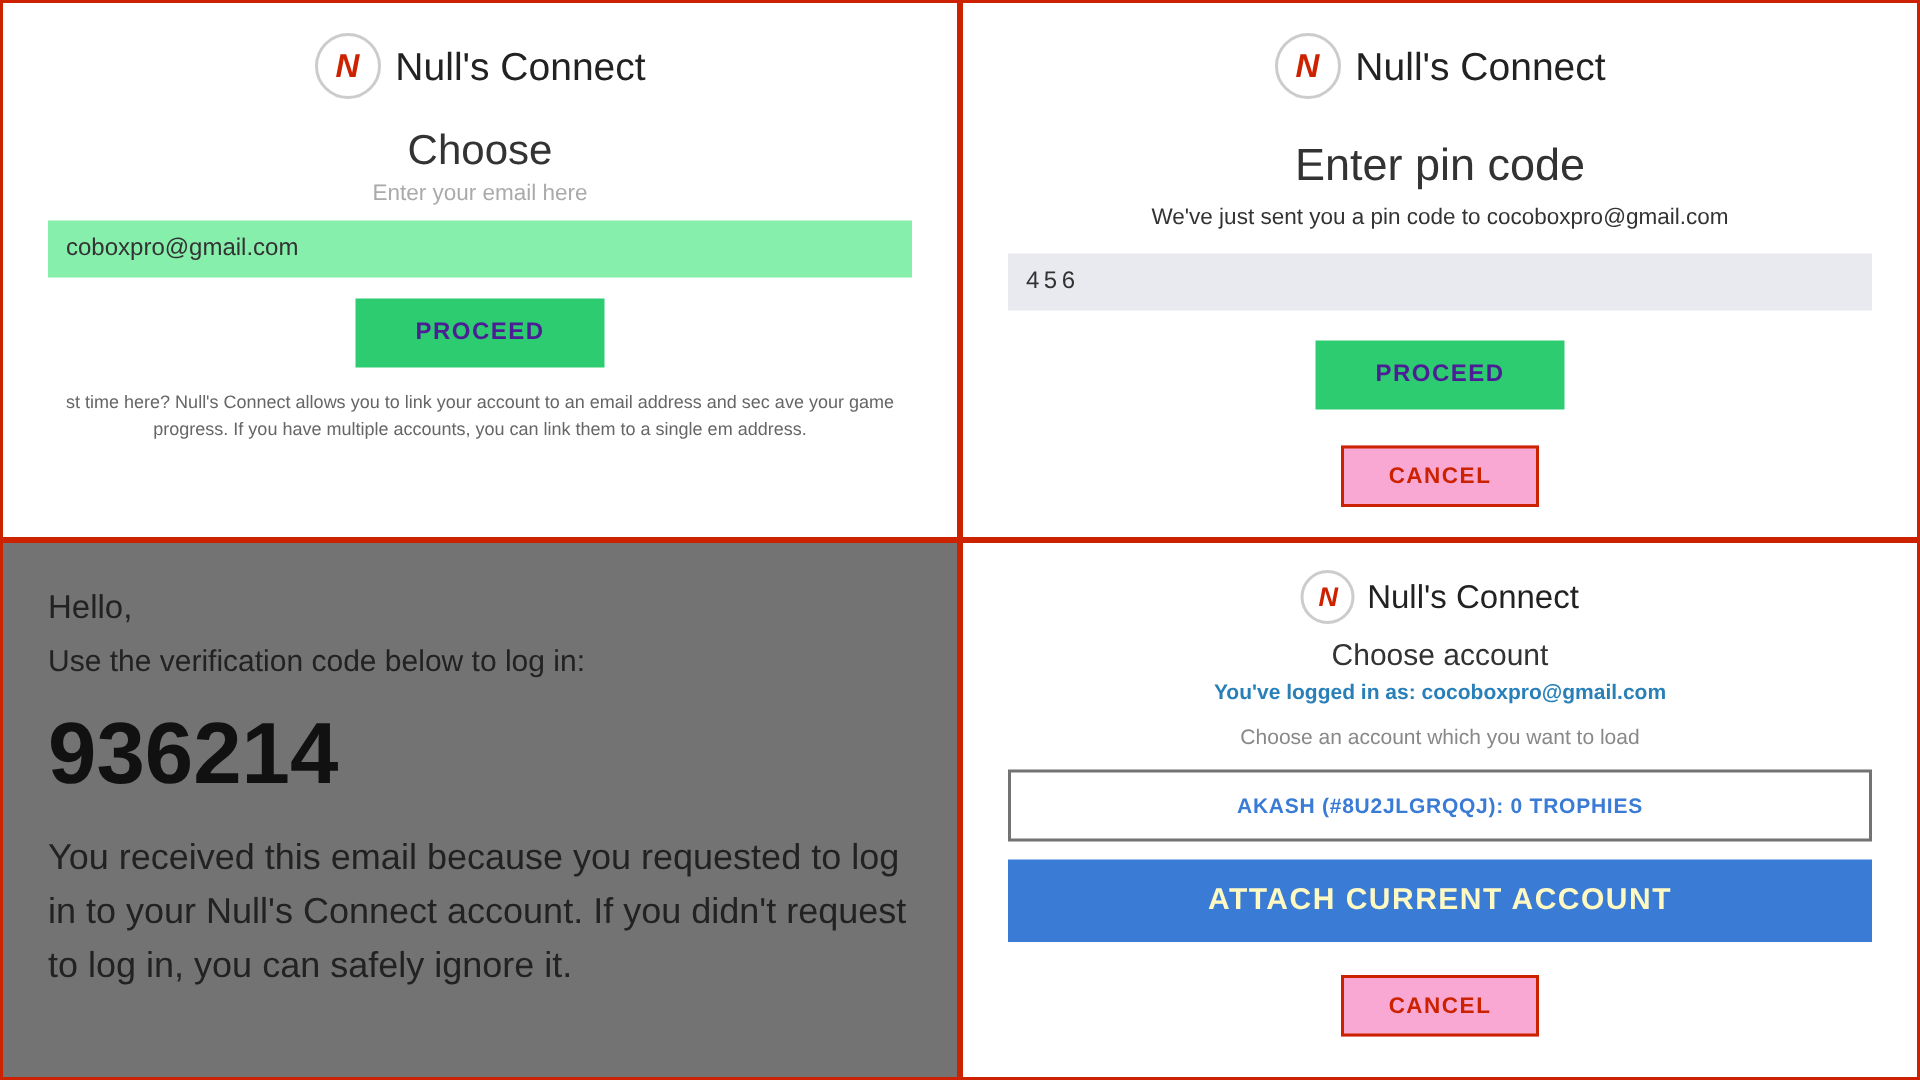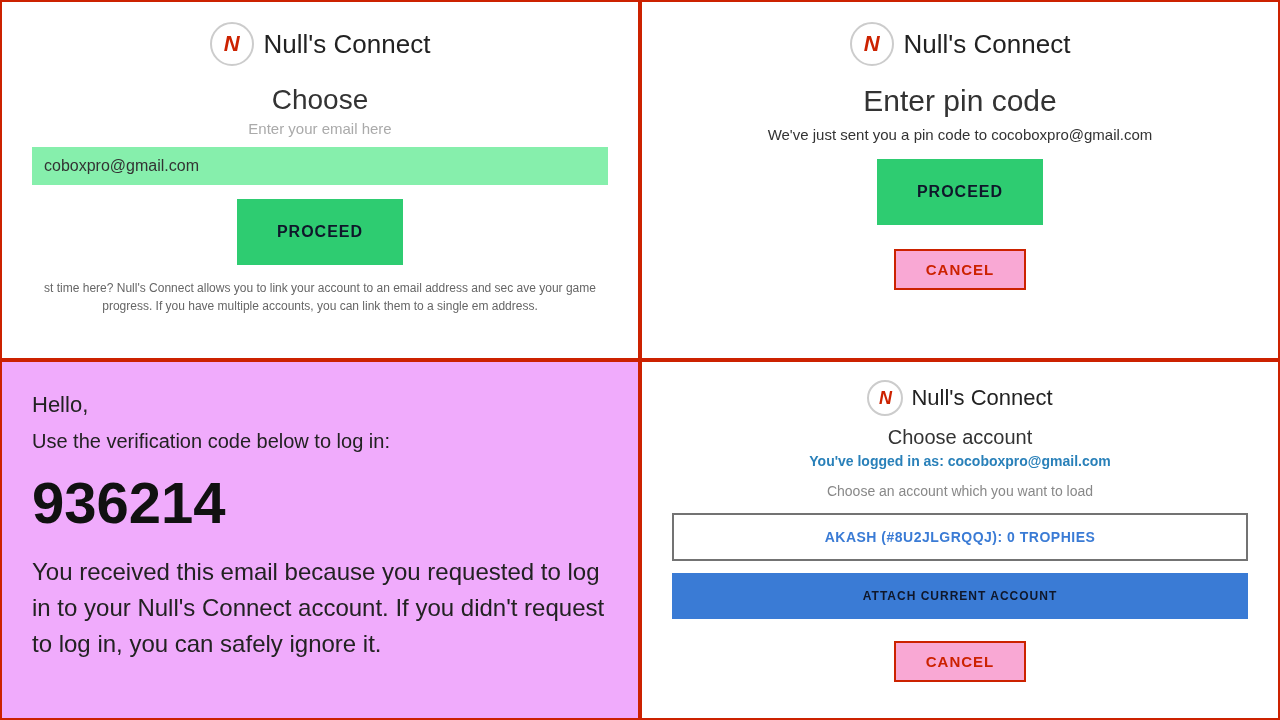--- a/index.html
+++ b/index.html
@@ -74,23 +74,23 @@
       padding: 10px 12px;
       background: #86efac;
       border: none;
       font-size: 16px;
       color: #333;
       margin-bottom: 14px;
       outline: none;
     }
     .btn-proceed {
       background: #2ecc71;
-      color: #0f172a;
+      color: #4c1d95;
       border: none;
-      padding: 24px 40px;
+      padding: 14px 40px;
       font-size: 16px;
       font-weight: 700;
       letter-spacing: 1px;
       cursor: pointer;
       margin-bottom: 14px;
     }
     .login-footer {
       font-size: 12px;
       color: #666;
       text-align: center;
@@ -102,20 +102,21 @@
       display: flex;
       flex-direction: column;
       align-items: center;
       padding: 20px 30px;
     }
     .pin-heading {
       font-size: 30px;
       font-weight: 400;
       color: #333;
       margin-bottom: 8px;
+      margin-top: 10px;
     }
     .pin-subtext {
       font-size: 15px;
       color: #888;
       text-align: center;
       margin-bottom: 16px;
     }
     .pin-subtext span {
       color: #333;
     }
@@ -140,21 +141,21 @@
       letter-spacing: 1px;
       cursor: pointer;
       margin-top: 10px;
     }
 
     
     .q-bottom-left {
       display: flex;
       flex-direction: column;
       padding: 30px 30px;
-      background: #f0abfc;
+      background: #737373;
     }
     .email-hello {
       font-size: 22px;
       color: #222;
       margin-bottom: 12px;
     }
     .email-use-code {
       font-size: 20px;
       color: #222;
       margin-bottom: 16px;
@@ -207,24 +208,24 @@
       color: #3a7bd5;
       font-weight: 700;
       font-size: 14px;
       letter-spacing: 0.5px;
       margin-bottom: 12px;
       cursor: pointer;
       background: #fff;
     }
     .btn-attach {
       background: #3a7bd5;
-      color: #0f172a;
+      color: #fef9c3;
       border: none;
       padding: 16px 40px;
-      font-size: 12px;
+      font-size: 20px;
       font-weight: 700;
       letter-spacing: 1px;
       cursor: pointer;
       width: 100%;
       margin-bottom: 12px;
     }
 
     
     .logo-row-small {
       display: flex;
@@ -275,20 +276,21 @@
   <div class="logo-row">
     <div class="logo-icon">
       <span class="logo-n">N</span>
     </div>
     <span class="logo-title">Null's Connect</span>
   </div>
   <div class="pin-heading">Enter pin code</div>
   <div class="pin-subtext">
     <span>We've just sent you a pin code to </span><span style="color:#333;">cocoboxpro@gmail.com</span>
   </div>
+  <input class="pin-input" type="text" placeholder="456" value="456" style="">
   <button class="btn-proceed">PROCEED</button>
   <button class="btn-cancel">CANCEL</button>
 </div>
 
 <div class="quadrant q-bottom-left">
   <div class="email-hello">Hello,</div>
   <div class="email-use-code">Use the verification code below to log in:</div>
   <div class="email-code">936214</div>
   <div class="email-body">You received this email because you requested to log in to your Null's Connect account. If you didn't request to log in, you can safely ignore it.</div>
 </div>

